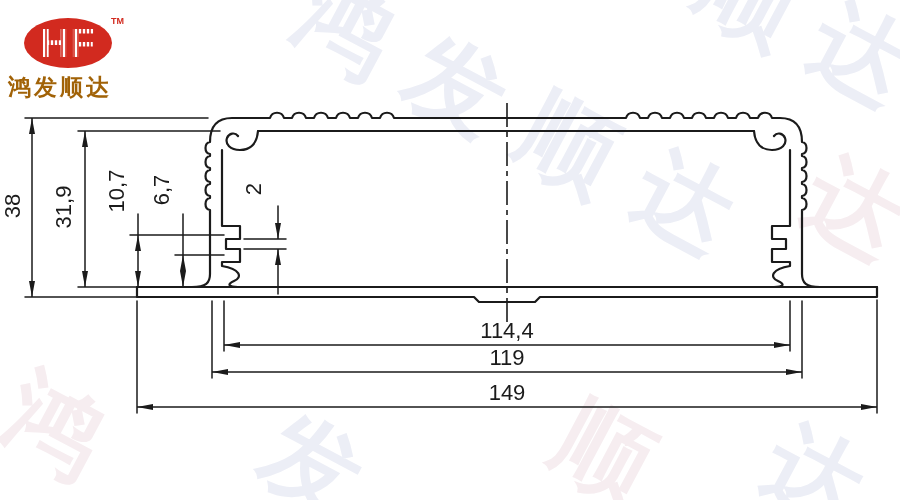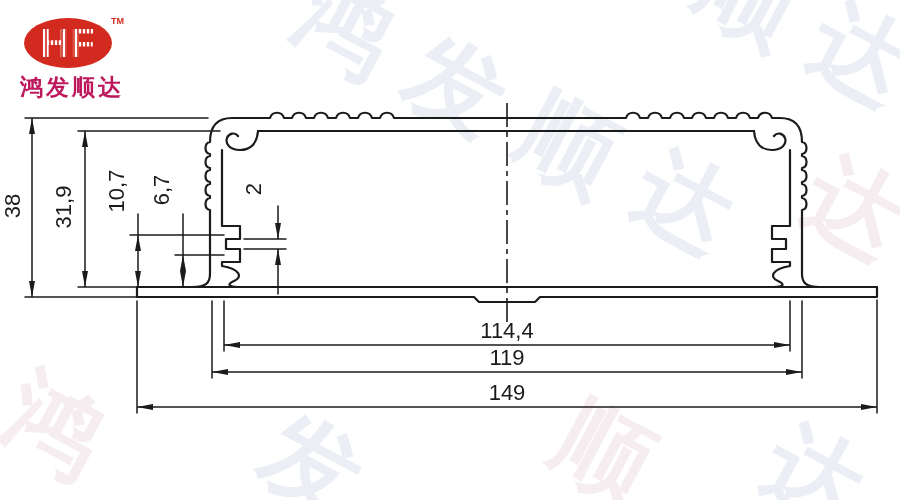--- a/index.html
+++ b/index.html
@@ -22,22 +22,22 @@
   .wm5{left:700px;top:-52px;}
   .wm6{left:812px;top:6px;}
   .wm7{left:806px;top:160px;}
   .wm8{left:6px;top:378px;}
   .wm9{left:264px;top:416px;}
   .wm10{left:556px;top:404px;}
   .wm11{left:766px;top:428px;}
   
   .logo{position:absolute;left:12px;top:10px;}
   .company{
-    position:absolute;left:20px;top:72px;width:130px;
-    font-size:23px;font-weight:700;color:#be185d;letter-spacing:3px;
+    position:absolute;left:8px;top:72px;width:130px;
+    font-size:23px;font-weight:700;color:#a16207;letter-spacing:3px;
     font-family:"DejaVu Sans", sans-serif;
   }
   
   svg.draw{position:absolute;left:0;top:0;}
   .outline{fill:none;stroke:#1b1b1b;stroke-width:2.2;stroke-linejoin:round;stroke-linecap:round;}
   .thin{fill:none;stroke:#1b1b1b;stroke-width:1.5;stroke-linecap:round;}
   .cl{fill:none;stroke:#1b1b1b;stroke-width:1.6;stroke-dasharray:24 5 5 5;}
   .arr{fill:#1b1b1b;stroke:none;}
   text.dim{fill:#1b1b1b;font-size:22px;font-family:"Liberation Sans", sans-serif;}
 </style>

